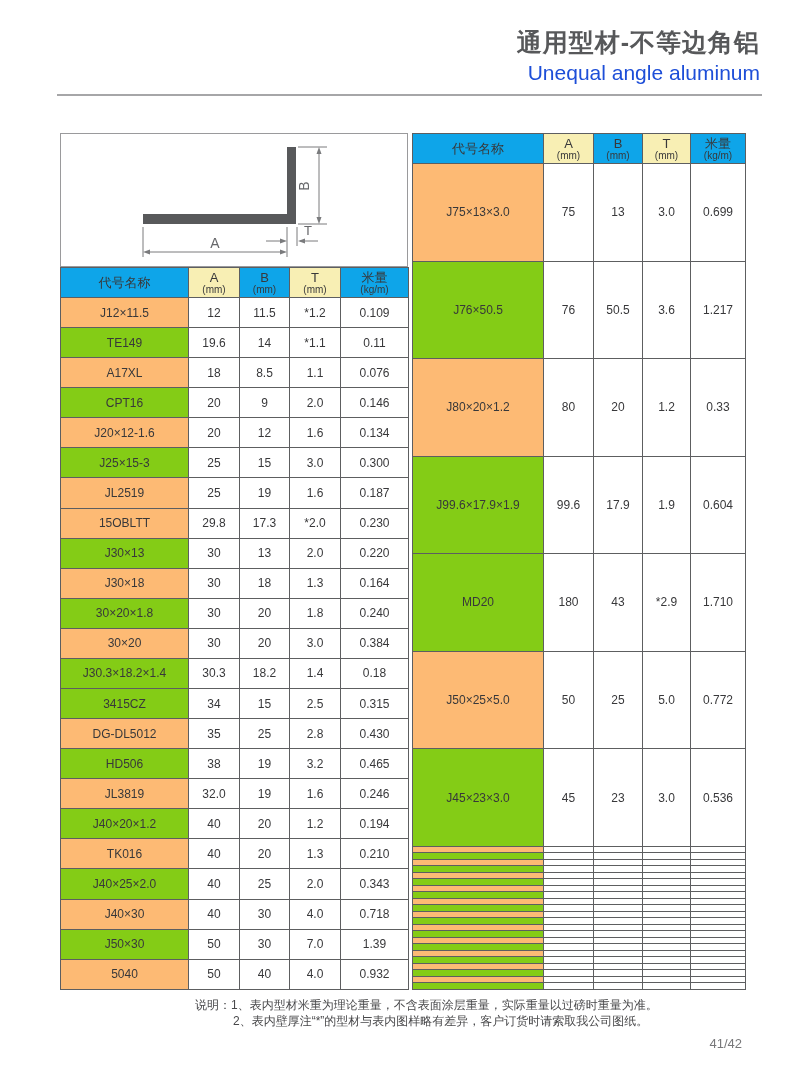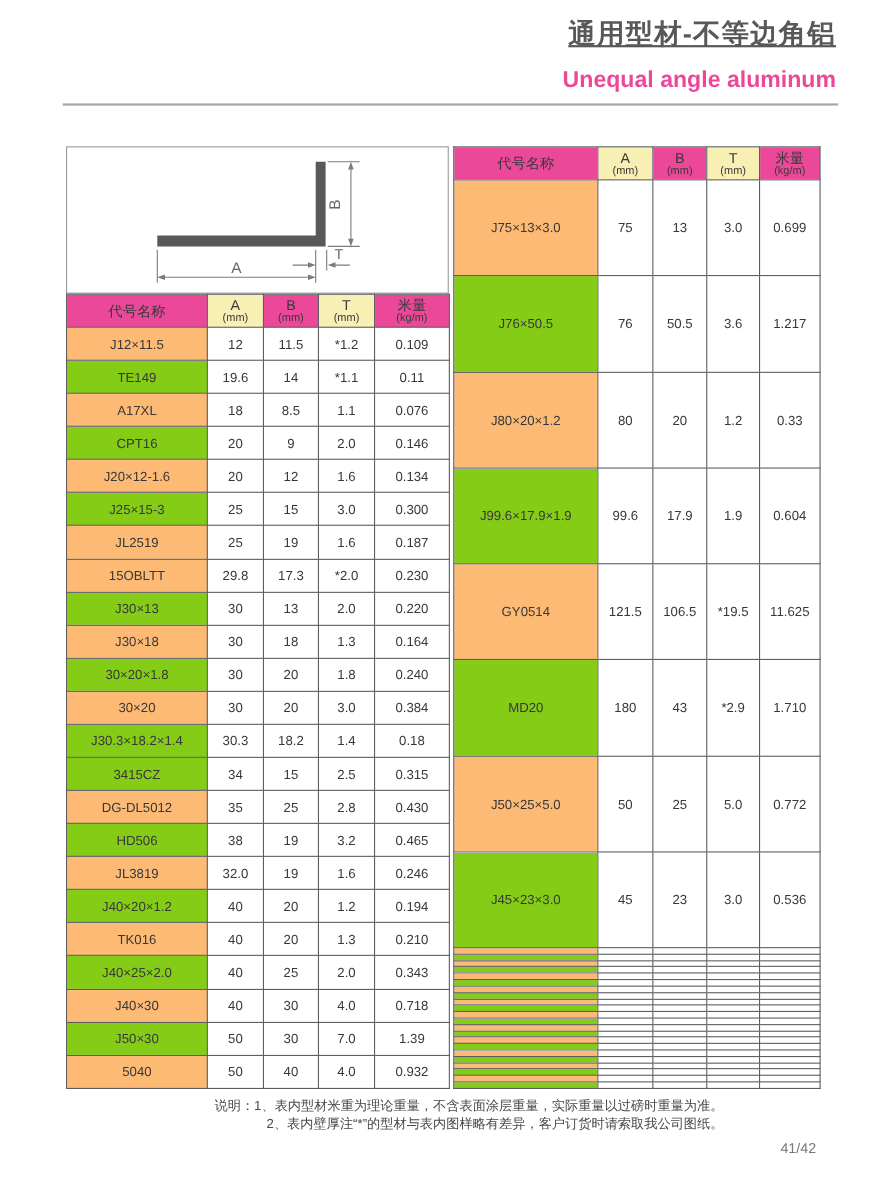--- a/index.html
+++ b/index.html
@@ -5,28 +5,27 @@
   * { margin: 0; padding: 0; box-sizing: border-box; }
   html, body { width: 800px; height: 1085px; }
   body {
     position: relative;
     background: #ffffff;
     font-family: "Liberation Sans", "DejaVu Sans", sans-serif;
     color: #3a3a3c;
     overflow: hidden;
   }
   .title-zh {
-    position: absolute; top: 14px; right: 40px;
+    position: absolute; top: 26px; right: 40px;
     font-size: 25px; font-weight: bold; color: #57585a;
     letter-spacing: 1px;
-    text-decoration: underline;
   }
   .title-en {
     position: absolute; top: 61px; right: 40px;
-    font-size: 21px; font-weight: 700; color: #ec4899;
+    font-size: 21px; font-weight: 400; color: #1d4ed8;
   }
   .title-rule {
     position: absolute; top: 94px; left: 57px;
     width: 705px; height: 2px; background: #a6a6a8;
   }
 
   .content { position: absolute; top: 133px; left: 60px; width: 685px; }
   .col-left  { position: absolute; left: 0;     top: 0; width: 348px; }
   .col-right { position: absolute; left: 352px; top: 0; width: 333px; }
 
@@ -45,33 +44,32 @@
     text-align: center;
     vertical-align: middle;
     font-size: 12px;
     color: #38383a;
     overflow: hidden;
     white-space: nowrap;
   }
   table.spec thead tr { height: 30px; }
   th .lbl  { display: block; font-size: 13px; font-weight: 400; line-height: 13px; }
   th .unit { display: block; font-size: 10px; font-weight: 400; line-height: 11px; }
-  th.h-gray   { background: #ec4899; font-weight: 400; font-size: 13px; margin-left: 44px; }
+  th.h-gray   { background: #0ea5e9; font-weight: 400; font-size: 13px; margin-left: 44px; }
   th.h-yellow { background: #f8efb4; font-weight: 400; }
   td.name.odd  { background: #fdba74; }
   td.name.even { background: #84cc16; }
 
   #left-table  { height: 723px; }
   #right-table { height: 857px; }
 
   .notes {
     position: absolute; top: 997px; left: 195px;
     font-size: 12px; line-height: 16px; color: #48484a;
     white-space: nowrap;
-    text-align: right;
   }
   .notes .line2 { padding-left: 38px; }
 
   .page-number {
     position: absolute; top: 1036px; right: 58px;
     font-size: 13px; color: #78787a;
   }
 
   svg text { font-family: "Liberation Sans", "DejaVu Sans", sans-serif; }
 </style>
@@ -372,27 +370,20 @@
             <td>0.33</td>
           </tr>
           <tr>
             <td class="name even">J99.6×17.9×1.9</td>
             <td>99.6</td>
             <td>17.9</td>
             <td>1.9</td>
             <td>0.604</td>
           </tr>
           <tr>
-            <td class="name odd">GY0514</td>
-            <td>121.5</td>
-            <td>106.5</td>
-            <td>*19.5</td>
-            <td>11.625</td>
-          </tr>
-          <tr>
             <td class="name even">MD20</td>
             <td>180</td>
             <td>43</td>
             <td>*2.9</td>
             <td>1.710</td>
           </tr>
           <tr>
             <td class="name odd">J50×25×5.0</td>
             <td>50</td>
             <td>25</td>

